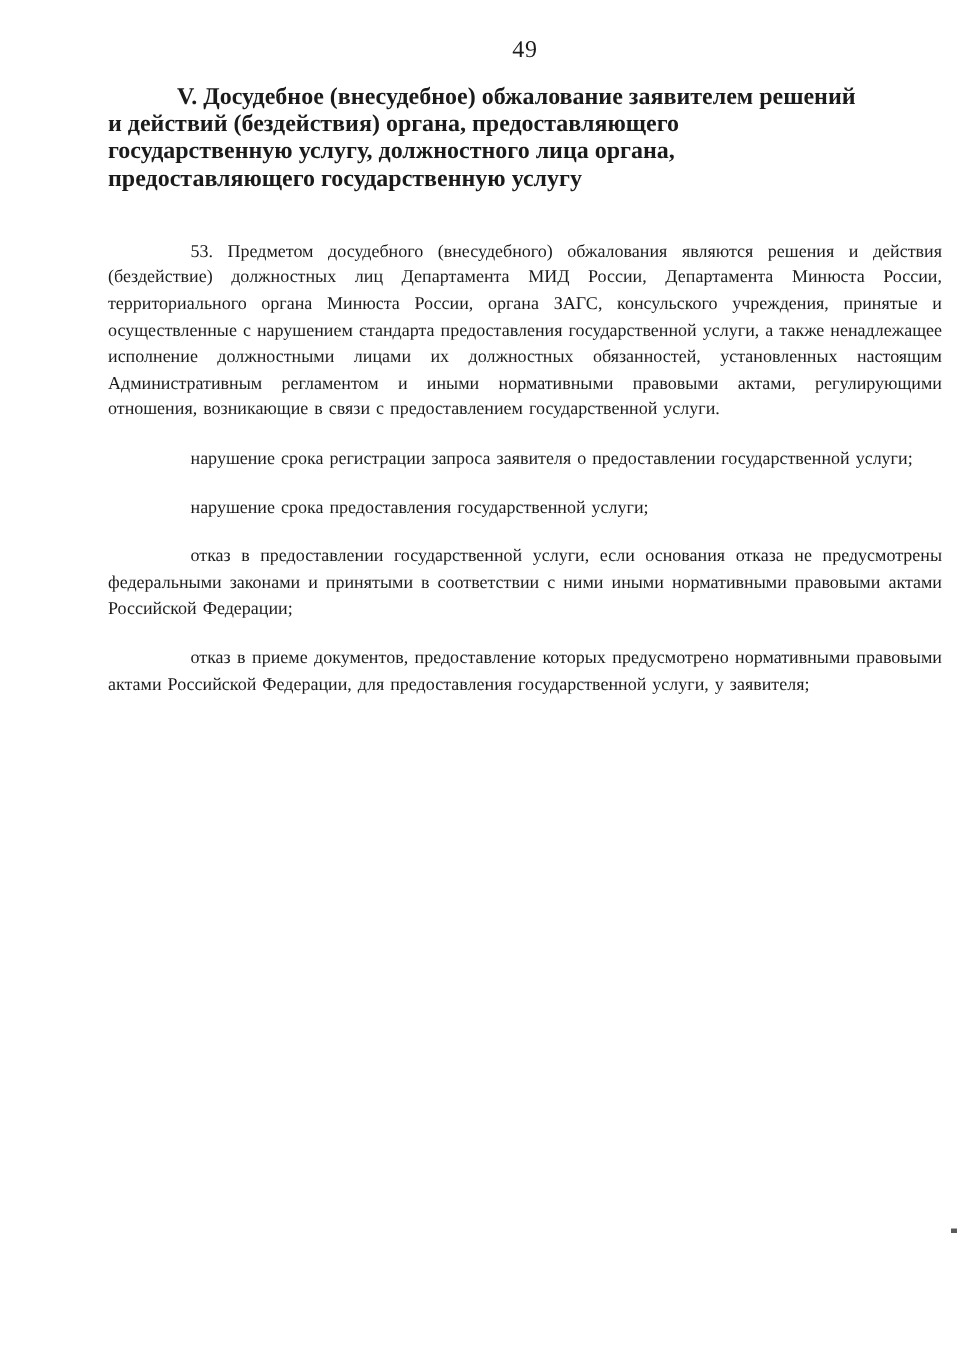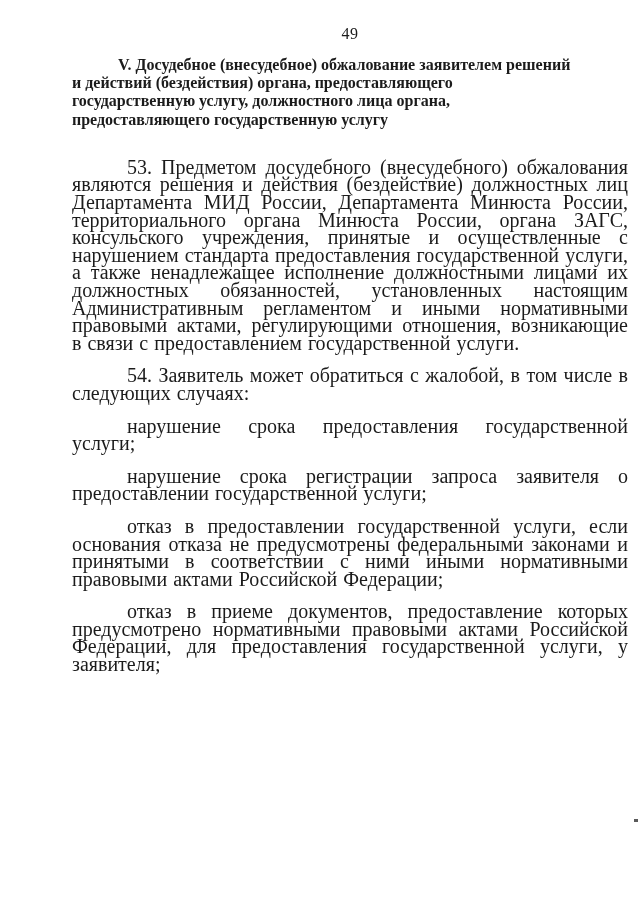--- a/index.html
+++ b/index.html
@@ -34,21 +34,21 @@
   .heading {
     margin: 14px 56px 0 0;
     font-size: 16px;
     line-height: 18.2px;
     font-weight: 700;
     text-align: left;
     text-indent: 46px;
   }
   .para {
     margin: 15px 0 0 0;
-    font-size: 20px;
+    font-size: 12px;
     line-height: 17.6px;
     text-align: justify;
     text-indent: 55px;
     word-spacing: 1px;
   }
   .para.first-body {
     margin-top: 30px;
   }
   .scan-speck {
     position: absolute;
@@ -64,25 +64,24 @@
 
 <div class="page">
   <div class="content">
 
     <div class="page-number">49</div>
 
     <div class="heading">V. Досудебное (внесудебное) обжалование заявителем решений и действий (бездействия) органа, предоставляющего государственную услугу, должностного лица органа, предоставляющего государственную услугу</div>
 
     <p class="para first-body">53. Предметом досудебного (внесудебного) обжалования являются решения и действия (бездействие) должностных лиц Департамента МИД России, Департамента Минюста России, территориального органа Минюста России, органа ЗАГС, консульского учреждения, принятые и осуществленные с нарушением стандарта предоставления государственной услуги, а также ненадлежащее исполнение должностными лицами их должностных обязанностей, установленных настоящим Административным регламентом и иными нормативными правовыми актами, регулирующими отношения, возникающие в связи с предоставлением государственной услуги.</p>
 
-    <p class="para">54. Заявитель может обратиться с жалобой, в том числе в следующих случаях:</p>
+
+    <p class="para">нарушение срока регистрации запроса заявителя о предоставлении государственной услуги;</p>
 
     <p class="para">нарушение срока предоставления государственной услуги;</p>
-
-    <p class="para">нарушение срока регистрации запроса заявителя о предоставлении государственной услуги;</p>
 
 
     <p class="para">отказ в предоставлении государственной услуги, если основания отказа не предусмотрены федеральными законами и принятыми в соответствии с ними иными нормативными правовыми актами Российской Федерации;</p>
 
     <p class="para">отказ в приеме документов, предоставление которых предусмотрено нормативными правовыми актами Российской Федерации, для предоставления государственной услуги, у заявителя;</p>
 
 
 
   </div>
 

